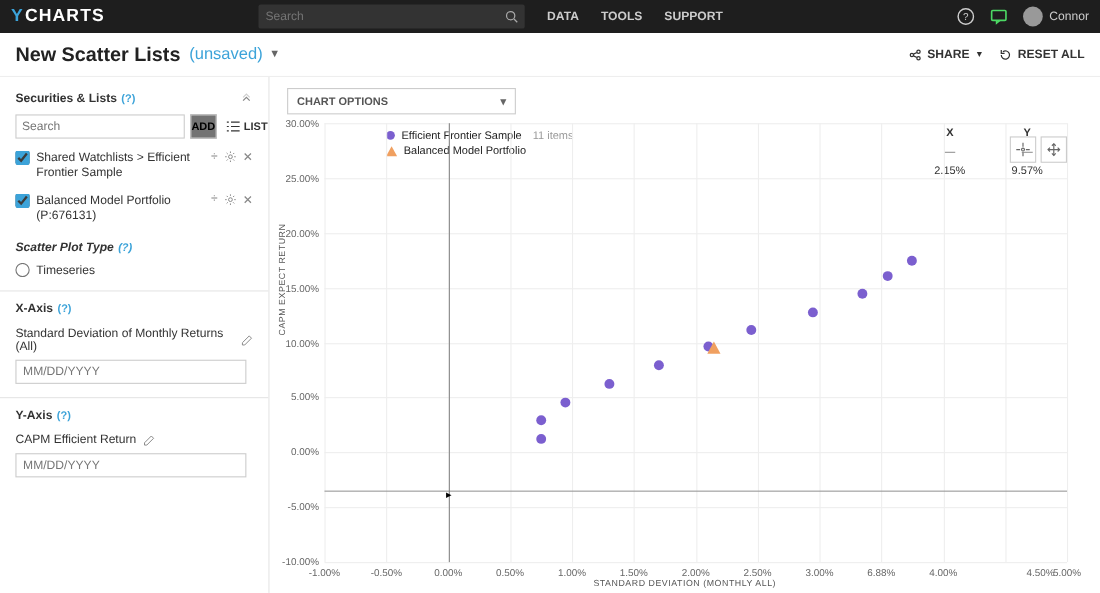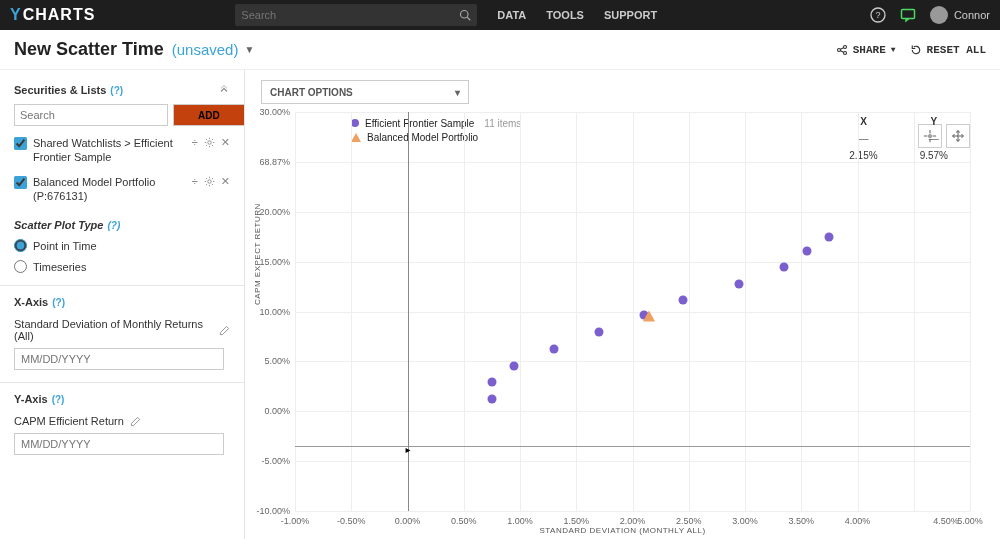--- a/index.html
+++ b/index.html
@@ -15,31 +15,31 @@
   .topnav div { cursor: pointer; }
   .top-right { margin-left: auto; display: flex; align-items: center; gap: 14px; }
   .icon { display: inline-flex; align-items: center; justify-content: center; }
   .avatar { width: 18px; height: 18px; border-radius: 50%; background: #999; display: inline-block; }
   .user { display: flex; align-items: center; gap: 6px; font-size: 11px; color: #ccc; }
   
   .title-row { height: 40px; display: flex; align-items: center; padding: 0 14px; border-bottom: 1px solid #eee; }
   .page-title { font-size: 18px; font-weight: 700; margin-right: 8px; }
   .unsaved { color: #3ca3d9; font-size: 15px; }
   .title-caret { margin-left: 6px; color: #666; font-size: 10px; }
-  .title-actions { margin-left: auto; display: flex; align-items: center; gap: 14px; font-size: 11px; font-weight: 700; color: #333; font-family: Liberation Mono, monospace; }
+  .title-actions { margin-left: auto; display: flex; align-items: center; gap: 14px; font-size: 11px; font-weight: 700; color: #333; }
   .title-actions .btn { display: flex; align-items: center; gap: 5px; cursor: pointer; }
   
   .main { display: flex; height: calc(539px - 70px); }
   .sidebar { width: 245px; border-right: 1px solid #e5e5e5; padding: 10px 14px; font-size: 11px; color: #333; overflow-y: auto; }
   .section-head { font-weight: 700; font-size: 11px; display: flex; align-items: center; gap: 4px; margin-top: 4px; }
   .section-head .collapse { margin-left: auto; color: #888; font-size: 12px; cursor: pointer; }
   .help-q { color: #3ca3d9; font-size: 10px; }
   .row-search-add { display: flex; gap: 5px; margin-top: 8px; align-items: center; }
   .row-search-add input { flex: 1; height: 22px; border: 1px solid #ccc; font-size: 11px; padding: 0 5px; }
-  .add-btn { height: 22px; border: 1px solid #ccc; background: #c2410c; font-size: 10px; font-weight: 700; padding: 0 24px; cursor: pointer; }
+  .add-btn { height: 22px; border: 1px solid #ccc; background: #737373; font-size: 10px; font-weight: 700; padding: 0 0; cursor: pointer; }
   .list-btn { height: 22px; display: flex; align-items: center; gap: 4px; font-size: 10px; font-weight: 700; cursor: pointer; padding: 0 4px; }
   .sec-item { display: flex; align-items: flex-start; gap: 6px; margin-top: 10px; }
   .sec-item input[type=checkbox] { margin-top: 1px; accent-color: #3ca3d9; }
   .sec-label { flex: 1; line-height: 1.3; }
   .sec-icons { display: flex; gap: 6px; color: #888; }
   .radio-row { display: flex; align-items: center; gap: 6px; margin-top: 8px; }
   .radio-row input { accent-color: #3ca3d9; }
   .axis-label-row { display: flex; align-items: center; gap: 6px; margin-top: 10px; }
   .edit-icon { color: #888; cursor: pointer; }
   .date-input { width: 210px; height: 22px; border: 1px solid #ccc; padding: 0 6px; margin-top: 6px; font-size: 11px; }
@@ -112,21 +112,21 @@
         </svg>
     </span>
     <div class="user">
       <span class="avatar"></span>
       <span>Connor</span>
     </div>
   </div>
 </div>
 
 <div class="title-row">
-  <div class="page-title">New Scatter Time</div>
+  <div class="page-title">New Scatter Lists</div>
   <div class="unsaved">(unsaved)</div>
   <div class="title-caret">▼</div>
   <div class="title-actions">
     <div class="btn">
       <span class="icon">
         <svg width="12" height="12" viewBox="0 0 16 16" fill="none" stroke="currentColor" stroke-width="1.5">
             <circle cx="4" cy="8" r="2"></circle>
             <circle cx="12" cy="4" r="2"></circle>
             <circle cx="12" cy="12" r="2"></circle>
             <line x1="6" y1="7" x2="10" y2="5"></line>
@@ -205,24 +205,20 @@
               <path d="M8 1v2M8 13v2M1 8h2M13 8h2M3 3l1.5 1.5M11.5 11.5L13 13M13 3l-1.5 1.5M4.5 11.5L3 13"></path>
             </svg>
           </span>
         <span>✕</span>
       </div>
     </div>
 
     <div class="section-head" style="margin-top:16px;font-style:italic;">
       <span>Scatter Plot Type</span>
       <span class="help-q">(?)</span>
-    </div>
-    <div class="radio-row">
-      <input type="radio" name="spt" checked="" style="">
-      <span>Point in Time</span>
     </div>
     <div class="radio-row">
       <input type="radio" name="spt" style="">
       <span>Timeseries</span>
     </div>
 
     <div class="divider"></div>
     <div class="section-head">
       <span>X-Axis</span>
       <span class="help-q">(?)</span>
@@ -320,21 +316,21 @@
           <div class="tick-x" style="left: 225px;">1.00%</div>
           <div class="grid-v" style="left: 281.25px;"></div>
           <div class="tick-x" style="left: 281.25px;">1.50%</div>
           <div class="grid-v" style="left: 337.5px;"></div>
           <div class="tick-x" style="left: 337.5px;">2.00%</div>
           <div class="grid-v" style="left: 393.75px;"></div>
           <div class="tick-x" style="left: 393.75px;">2.50%</div>
           <div class="grid-v" style="left: 450px;"></div>
           <div class="tick-x" style="left: 450px;">3.00%</div>
           <div class="grid-v" style="left: 506.25px;"></div>
-          <div class="tick-x" style="left: 506.25px;">3.50%</div>
+          <div class="tick-x" style="left: 506.25px;">6.88%</div>
           <div class="grid-v" style="left: 562.5px;"></div>
           <div class="tick-x" style="left: 562.5px;">4.00%</div>
           <div class="grid-v" style="left: 618.75px;"></div>
           <div class="tick-x" style="left: 651px;">4.50%</div>
           <div class="grid-v" style="left: 675px;"></div>
           <div class="tick-x" style="left: 675px;">5.00%</div>
           <div class="grid-h" style="top: 399px;"></div>
           <div class="tick-y" style="top: 399px;">-10.00%</div>
           <div class="grid-h" style="top: 349.125px;"></div>
           <div class="tick-y" style="top: 349.125px;">-5.00%</div>
@@ -342,21 +338,21 @@
           <div class="tick-y" style="top: 299.25px;">0.00%</div>
           <div class="grid-h" style="top: 249.375px;"></div>
           <div class="tick-y" style="top: 249.375px;">5.00%</div>
           <div class="grid-h" style="top: 199.5px;"></div>
           <div class="tick-y" style="top: 199.5px;">10.00%</div>
           <div class="grid-h" style="top: 149.625px;"></div>
           <div class="tick-y" style="top: 149.625px;">15.00%</div>
           <div class="grid-h" style="top: 99.75px;"></div>
           <div class="tick-y" style="top: 99.75px;">20.00%</div>
           <div class="grid-h" style="top: 49.875px;"></div>
-          <div class="tick-y" style="top: 49.875px;">68.87%</div>
+          <div class="tick-y" style="top: 49.875px;">25.00%</div>
           <div class="grid-h" style="top: 0px;"></div>
           <div class="tick-y" style="top: 0px;">30.00%</div>
           <div class="zero-h" style="top: 334.163px;"></div>
           <div class="crosshair-v" style="left: 112.5px;"></div>
           <div class="cursor-arrow" style="left: 112.5px; top: 334.163px;">▸</div>
           <div class="pt" style="left: 196.875px; top: 287.28px; background: rgb(123, 95, 207);"></div>
           <div class="pt" style="left: 196.875px; top: 270.322px; background: rgb(123, 95, 207);"></div>
           <div class="pt" style="left: 219.375px; top: 254.363px; background: rgb(123, 95, 207);"></div>
           <div class="pt" style="left: 258.75px; top: 237.405px; background: rgb(123, 95, 207);"></div>
           <div class="pt" style="left: 303.75px; top: 220.447px; background: rgb(123, 95, 207);"></div>

